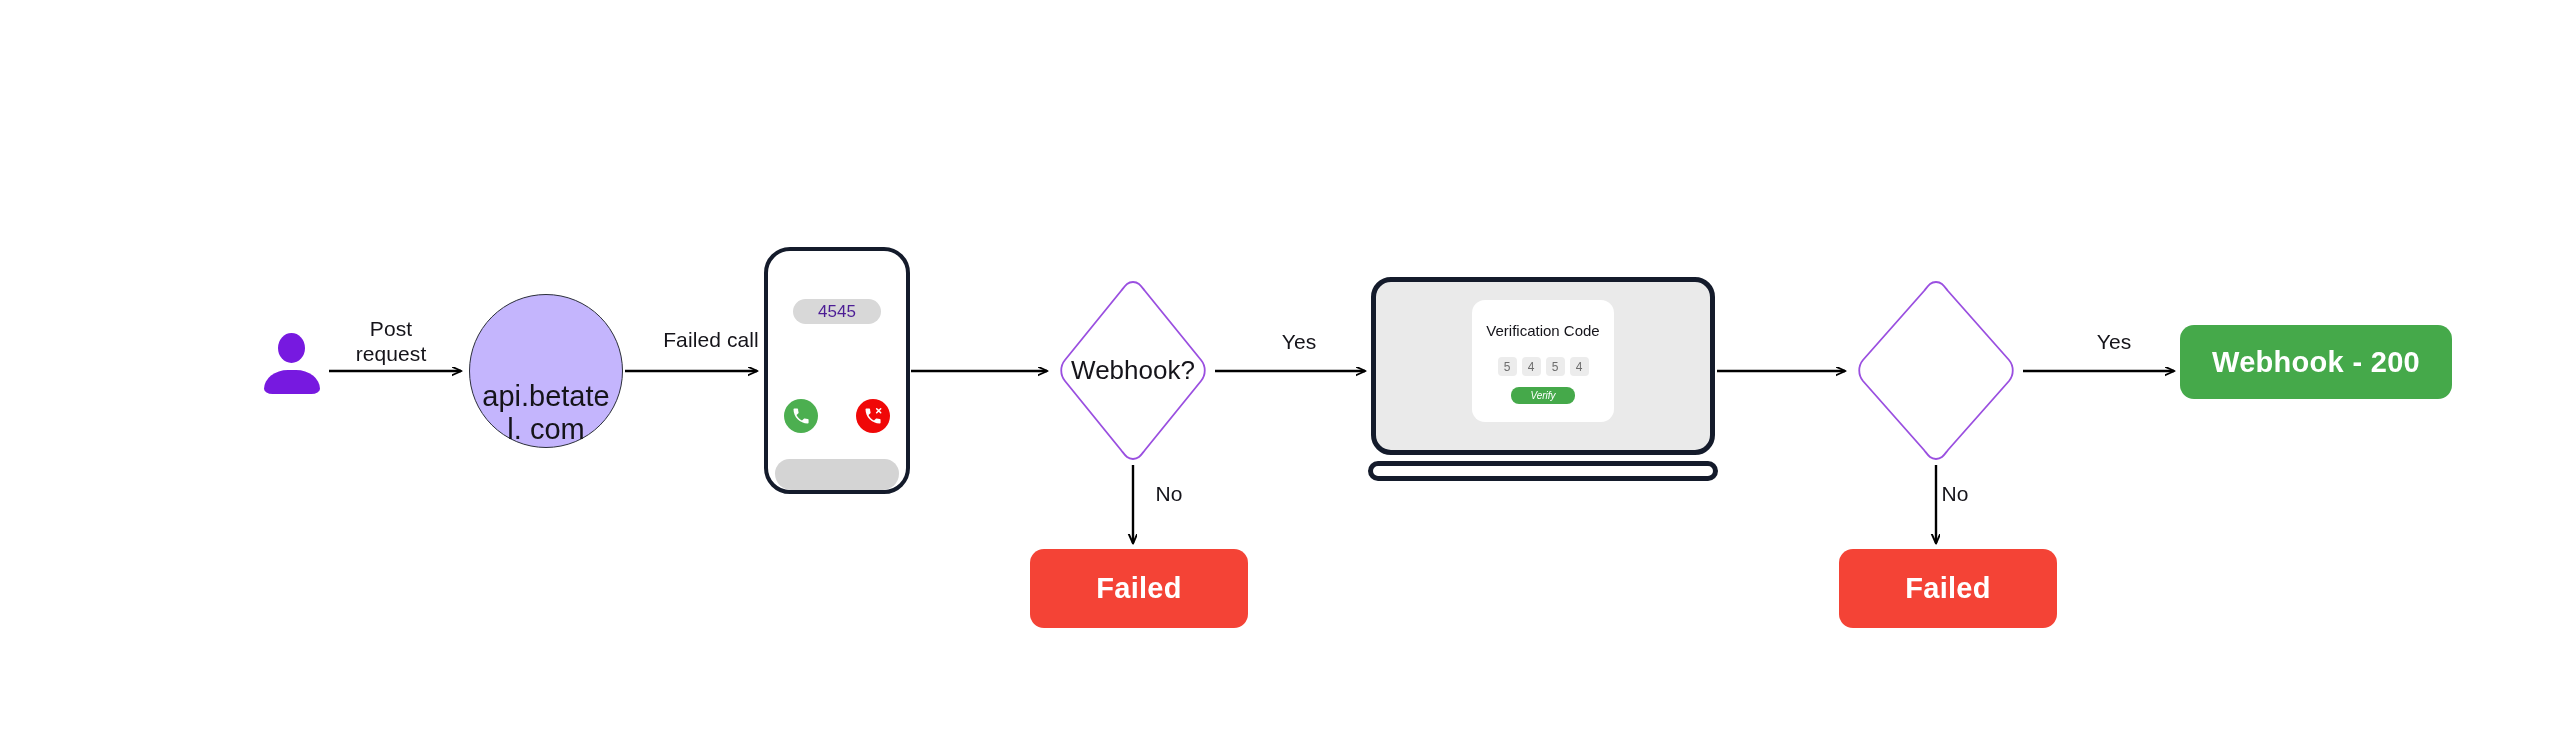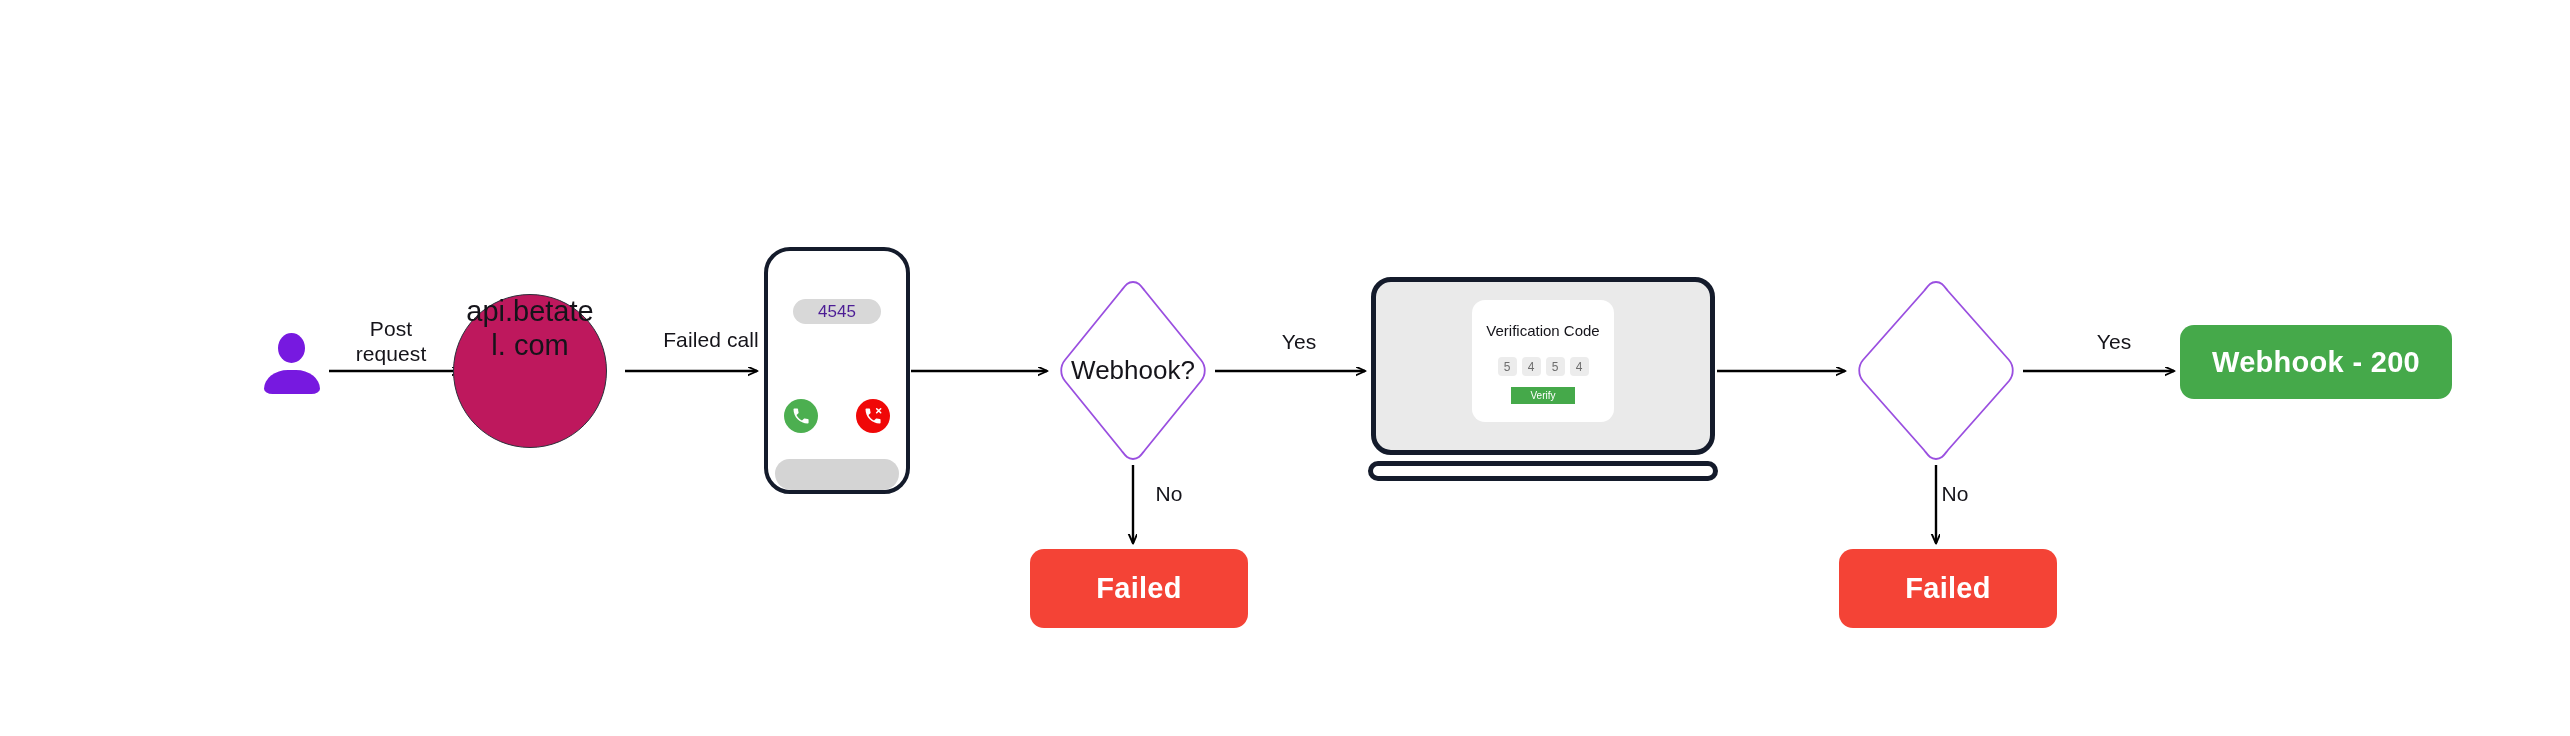--- a/index.html
+++ b/index.html
@@ -57,27 +57,27 @@
   #user-icon .body {
     position: absolute;
     left: 1px; top: 37px;
     width: 56px; height: 24px;
     background: #7719e0;
     border-radius: 28px 28px 10px 10px / 22px 22px 6px 6px;
   }
 
   
   #api-node {
-    left: 412px; top: 294px;
+    left: 428px; top: 294px;
     width: 154px; height: 154px;
     border: 1.6px solid #2b2f3a;
     border-radius: 50%;
-    background: #be185d;
-    display: flex;
-    align-items: flex-start;
+    background: #c4b5fd;
+    display: flex;
+    align-items: flex-end;
     justify-content: center;
     box-sizing: border-box;
   }
   #api-node .label {
     font-size: 29px;
     color: #15141a;
     text-align: center;
     line-height: 1.16;
     width: 128px;
     word-break: break-word;
@@ -210,26 +210,27 @@
     display: flex;
     align-items: center;
     justify-content: center;
     font-size: 12px;
     color: #6d6d6d;
   }
   #laptop-node .verify-btn {
     margin-top: 11px;
     width: 64px; height: 17px;
     background: #45a94a;
-    border-radius: 0;
+    border-radius: 8px;
     display: flex;
     align-items: center;
     justify-content: center;
     color: #ffffff;
     font-size: 10px;
+    font-style: italic;
   }
 
   
   .pill-node {
     position: absolute;
     display: flex;
     align-items: center;
     justify-content: center;
     border-radius: 14px;
     color: #ffffff;

